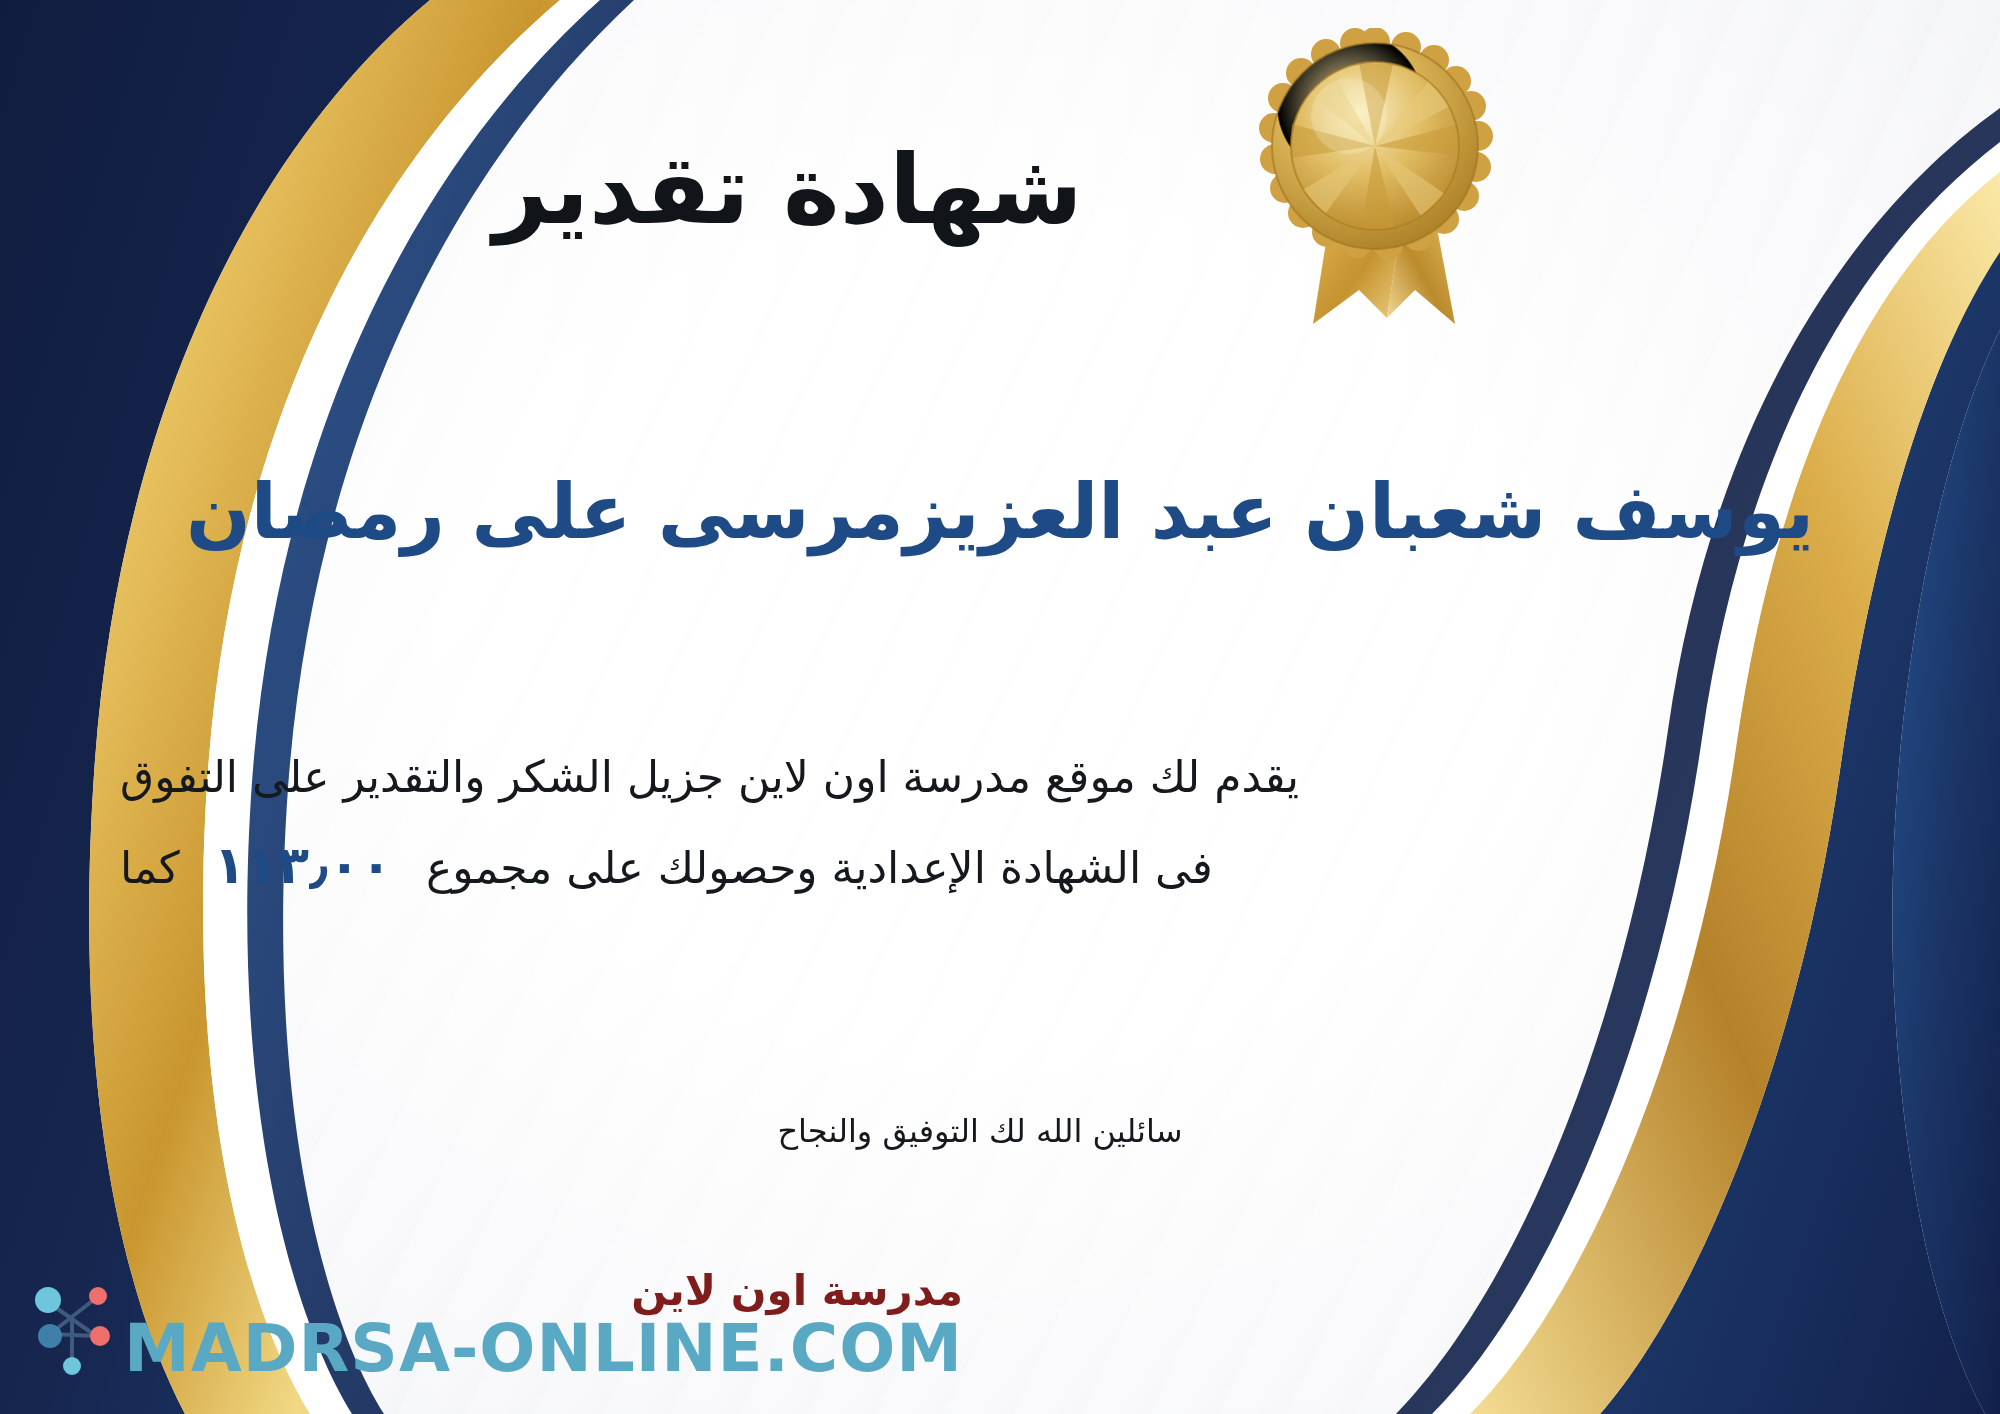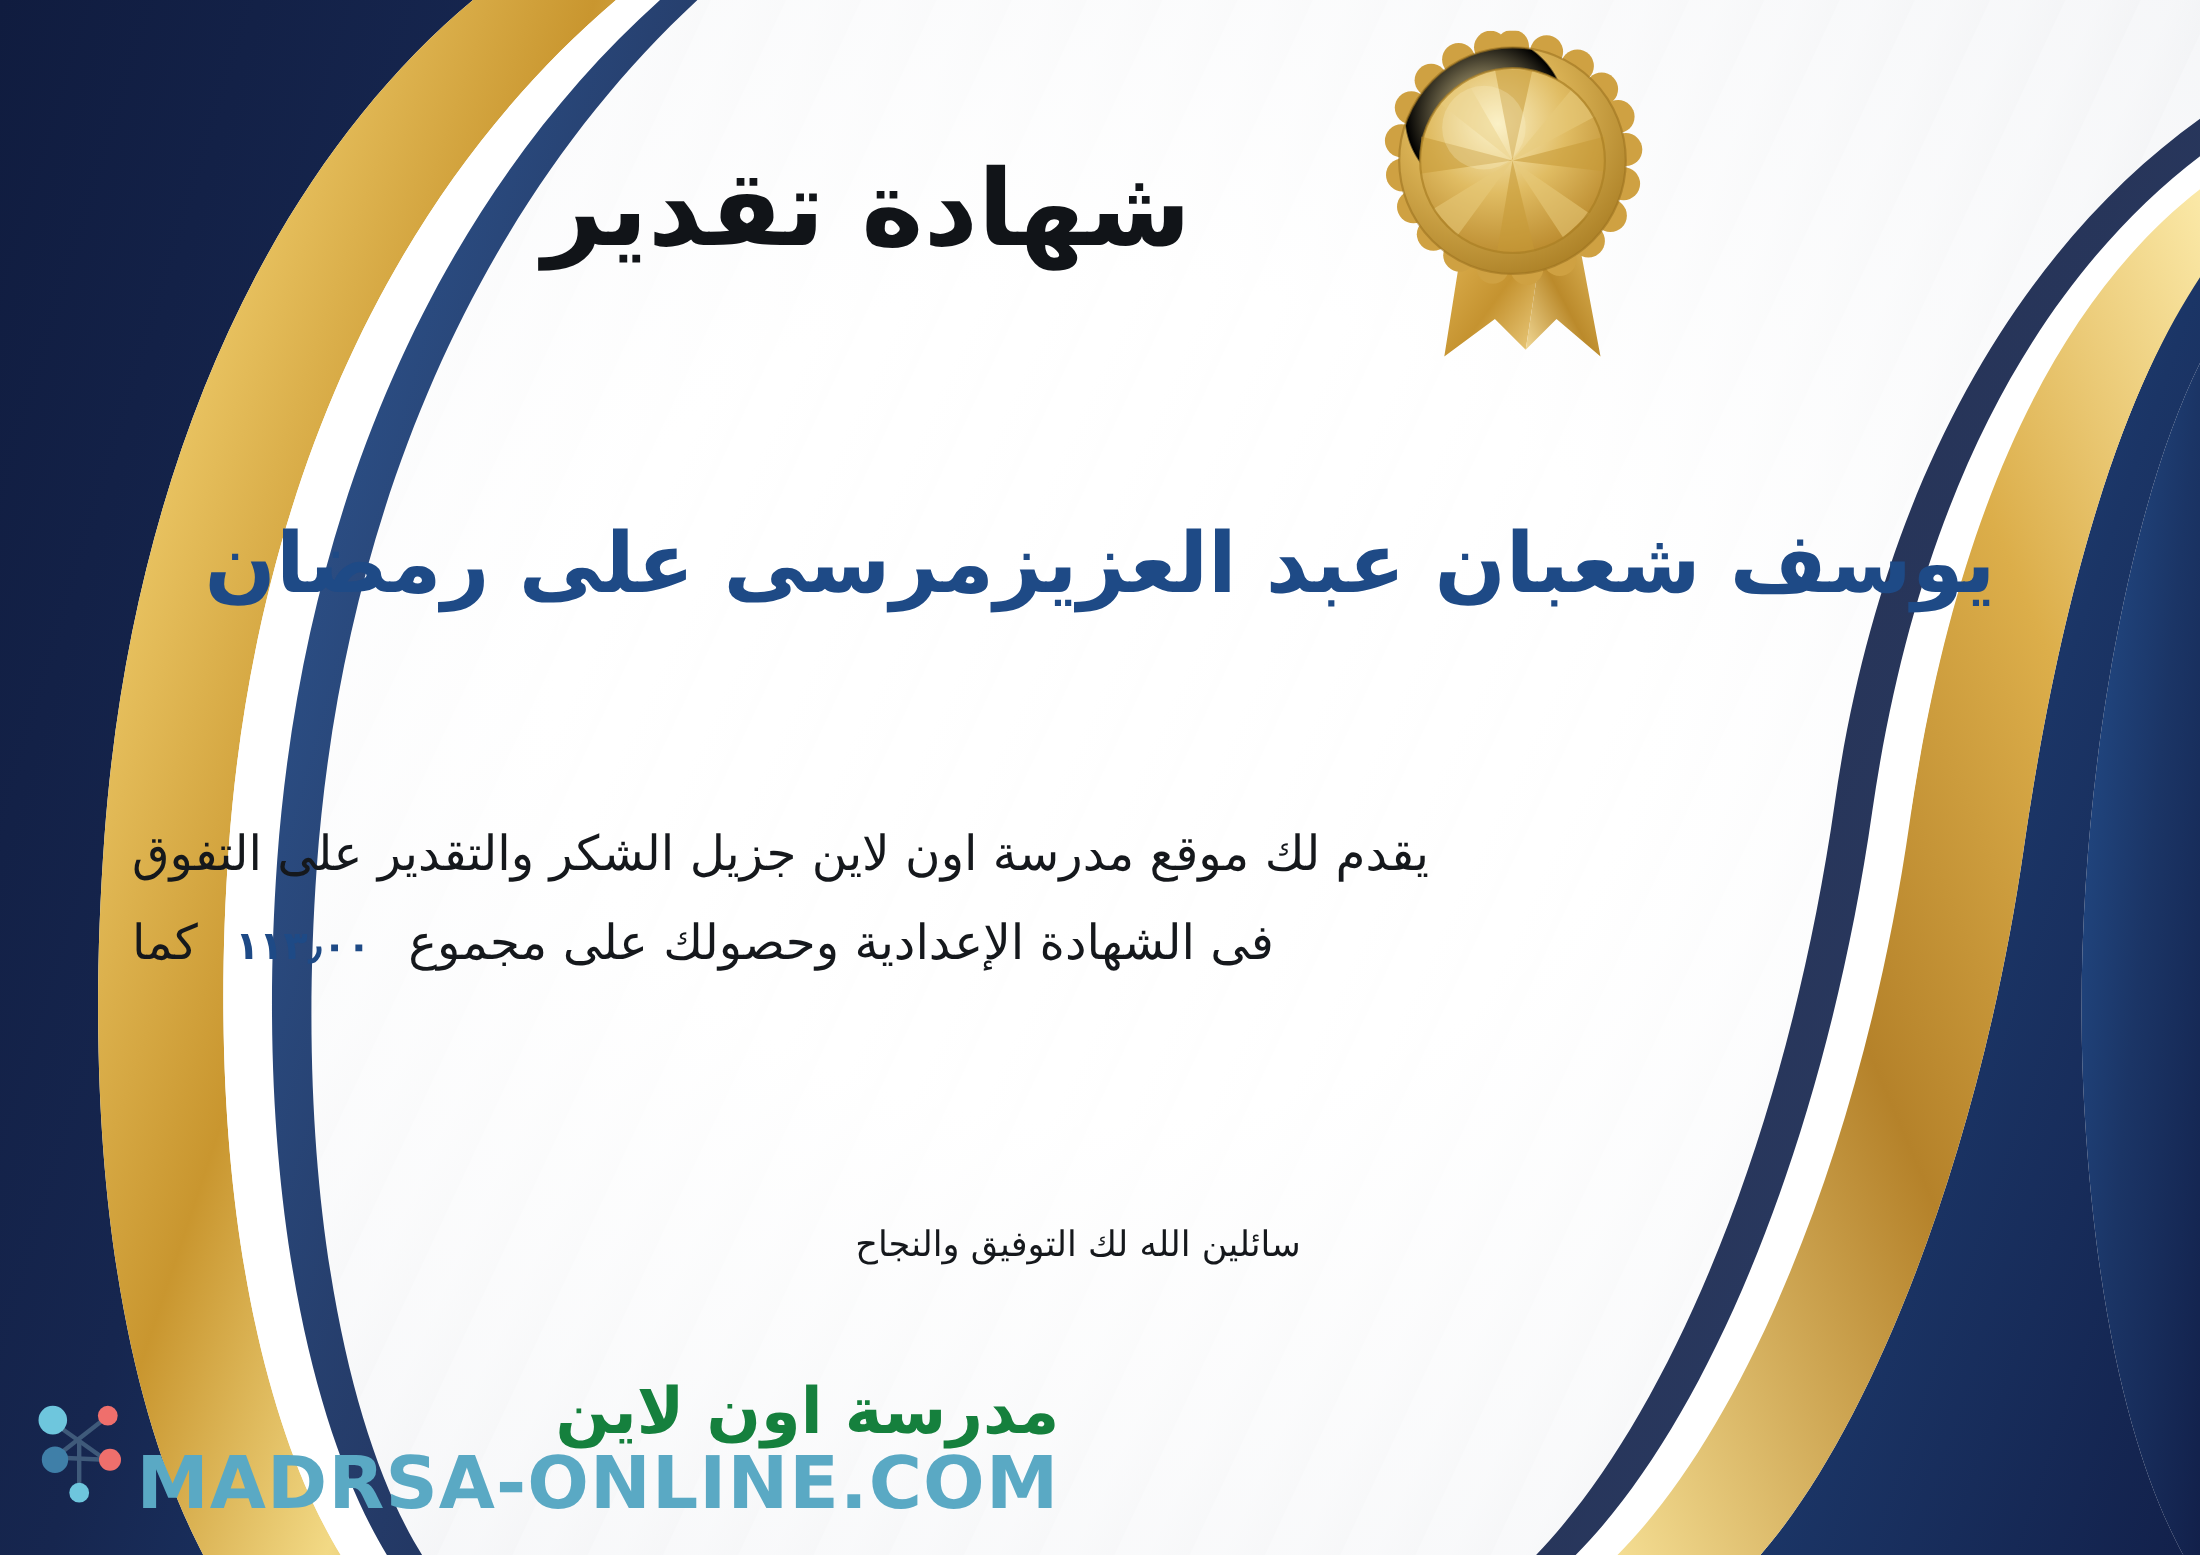--- a/index.html
+++ b/index.html
@@ -115,21 +115,21 @@
     line-height: 1.85;
     font-weight: 400;
   }
   .body-line {
     display: block;
     white-space: normal;
   }
   .score {
     color: #1e4a86;
     font-weight: 700;
-    font-size: 36px;
+    font-size: 52px;
     padding: 0 34px;
     letter-spacing: 1px;
   }
 
   .closing-line {
     position: absolute;
     top: 1112px;
     left: 0;
     width: 2000px;
     text-align: center;
@@ -150,23 +150,23 @@
     flex-direction: row-reverse;
     align-items: center;
     gap: 6px;
   }
   .brand-text {
     display: flex;
     flex-direction: column;
     align-items: flex-start;
   }
   .brand-ar {
-    font-size: 58px;
-    font-weight: 700;
-    color: #15803d;
+    font-size: 42px;
+    font-weight: 700;
+    color: #7f1d1d;
     line-height: 1.05;
     letter-spacing: -1px;
   }
   .brand-en {
     font-size: 66px;
     font-weight: 700;
     color: #5aa9c4;
     letter-spacing: 1px;
     line-height: 1.1;
     direction: ltr;

